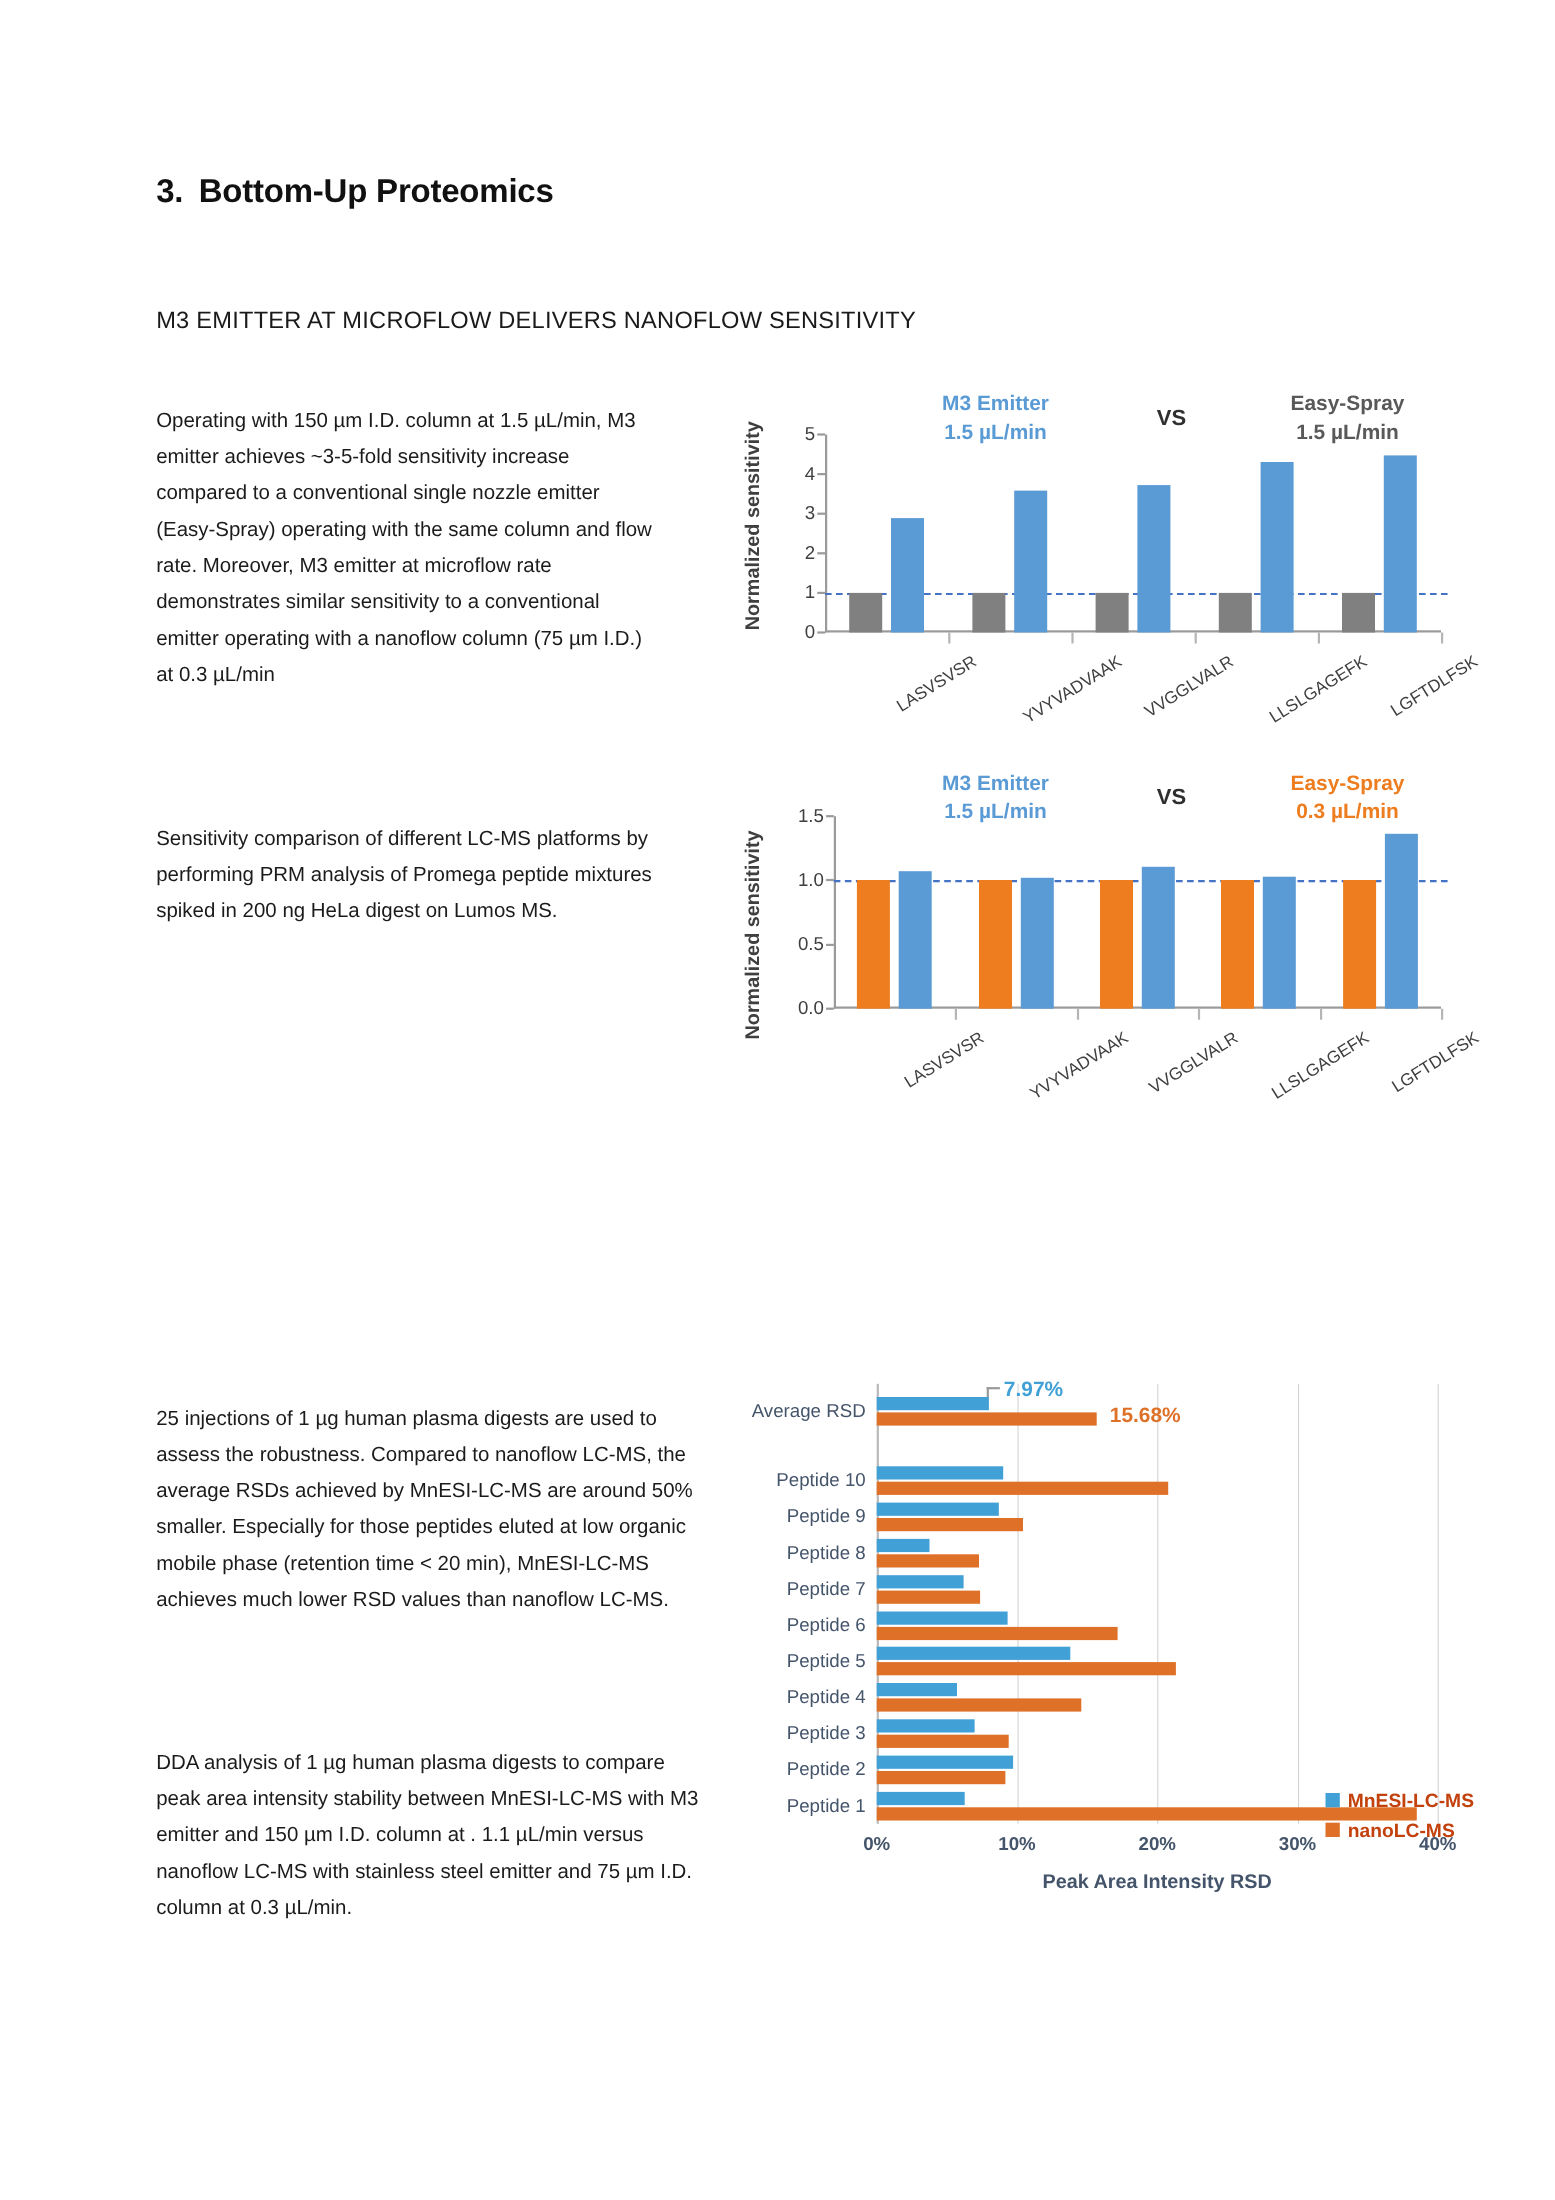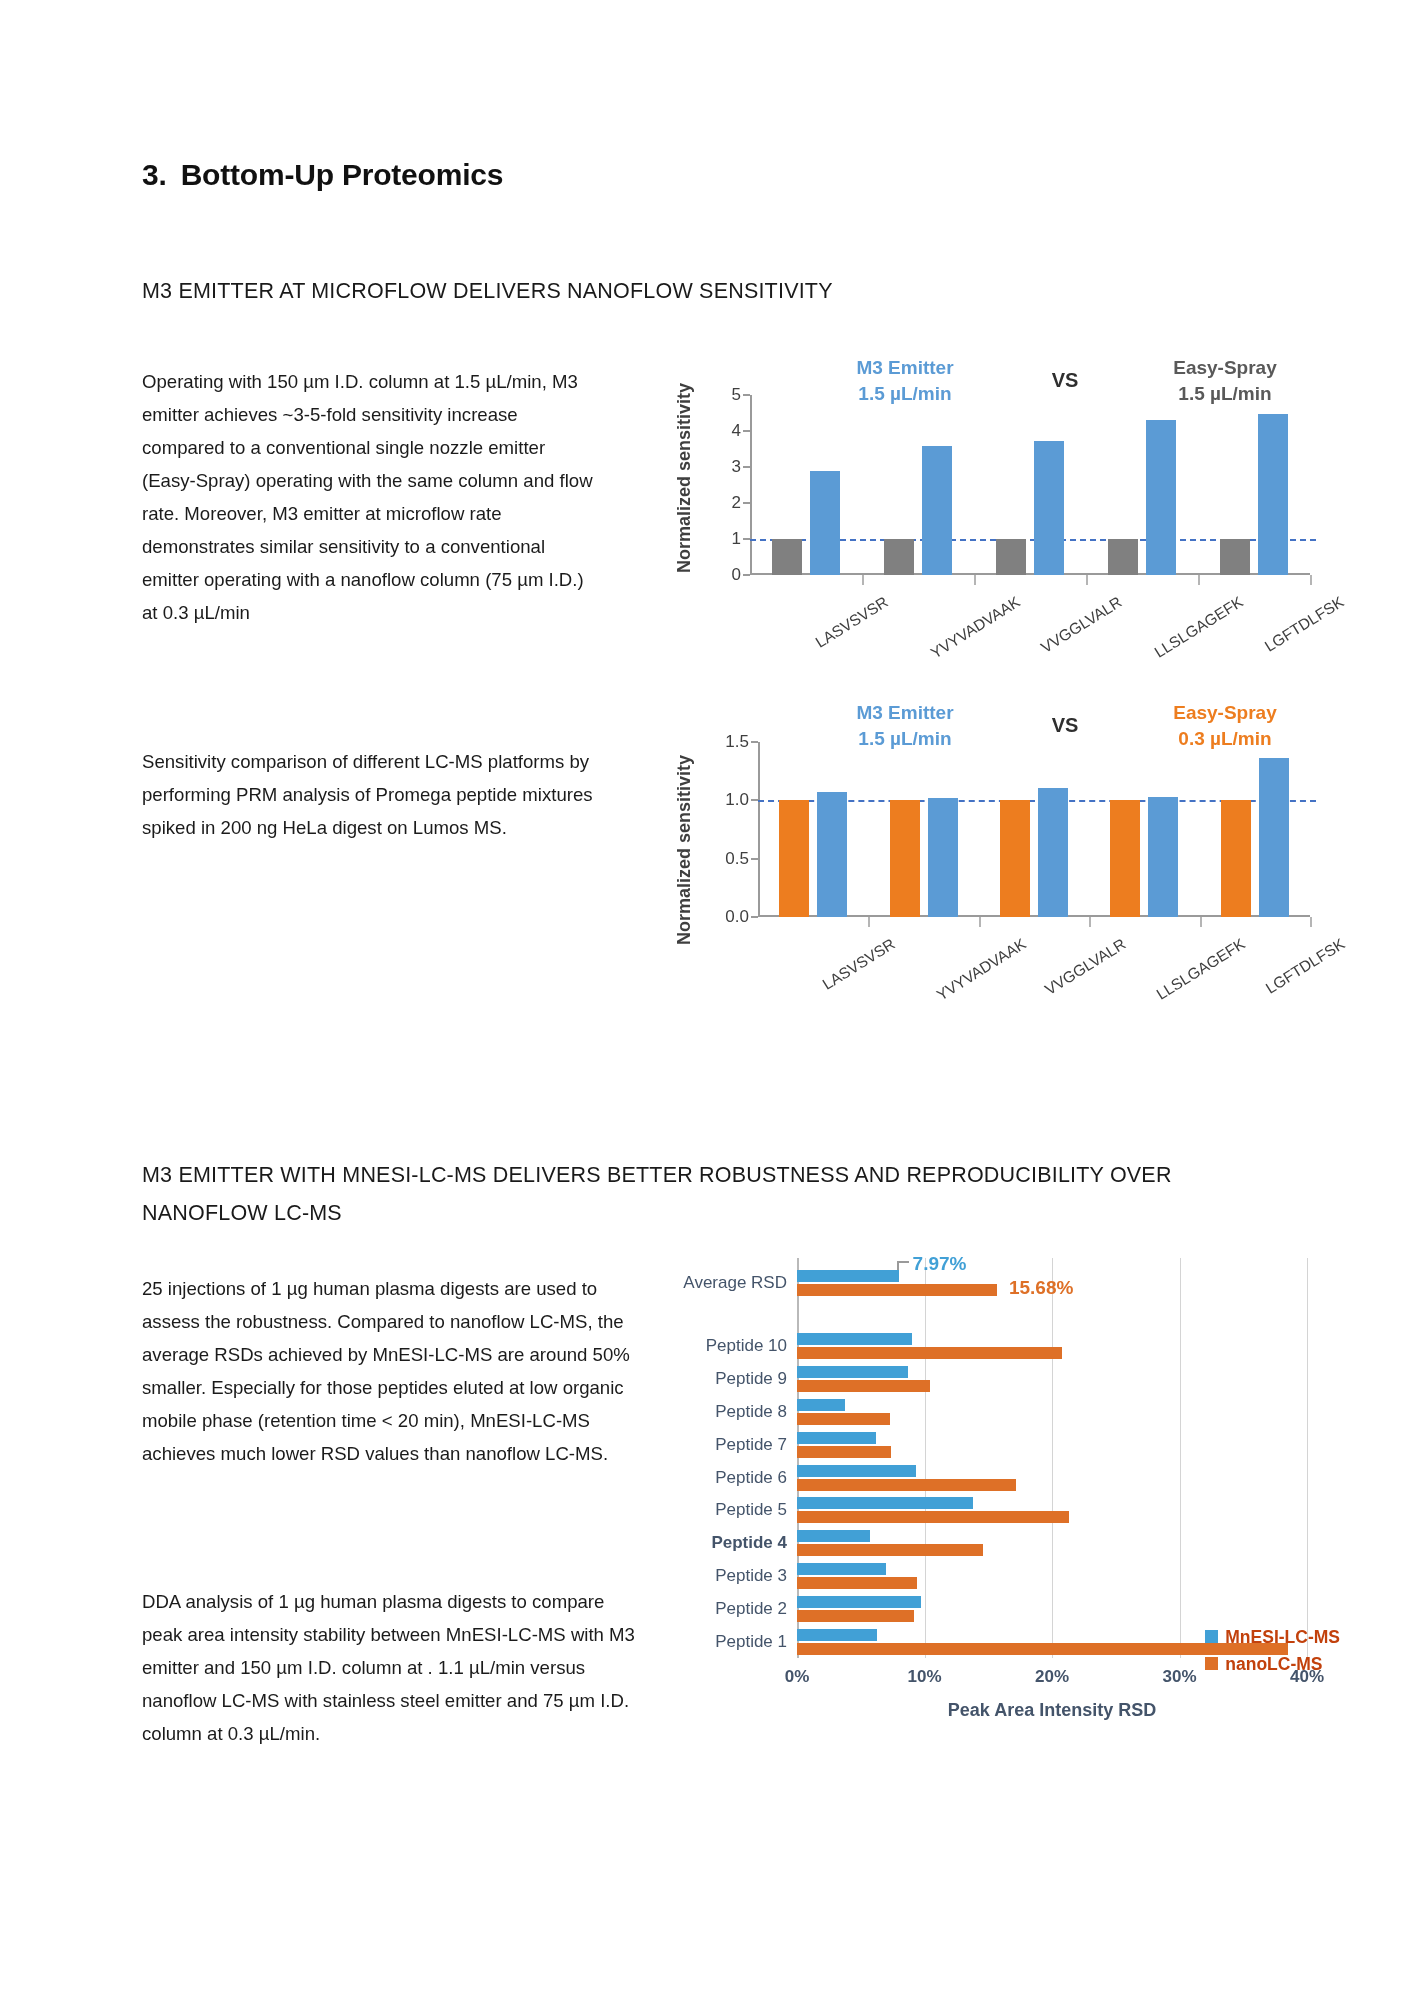--- a/index.html
+++ b/index.html
@@ -223,21 +223,20 @@
         <div class="bar blue" style="width: 30px; height: 120.167px; left: 390.4px;"></div>
         <div class="xtickmark" style="left: 441.6px;"></div>
         <div class="xcat" style="left: 380.4px; margin-top: 18px;">LLSLGAGEFK</div>
         <div class="bar orange" style="width: 30px; height: 116.667px; left: 462.8px;"></div>
         <div class="bar blue" style="width: 30px; height: 158.667px; left: 500.8px;"></div>
         <div class="xtickmark" style="left: 552px;"></div>
         <div class="xcat" style="left: 490.8px; margin-top: 18px;">LGFTDLFSK</div>
       </div>
   </div>
 
-  <div class="sub-head" id="subhead-2">M3 EMITTER WITH MNESI-LC-MS DELIVERS BETTER ROBUSTNESS AND REPRODUCIBILITY OVER NANOFLOW LC-MS</div>
 
   <div class="body-par" id="par-3">25 injections of 1 µg human plasma digests are used to assess the robustness. Compared to nanoflow LC-MS, the average RSDs achieved by MnESI-LC-MS are around 50% smaller. Especially for those peptides eluted at low organic mobile phase (retention time &lt; 20 min), MnESI-LC-MS achieves much lower RSD values than nanoflow LC-MS.</div>
   <div class="body-par" id="par-4">DDA analysis of 1 µg human plasma digests to compare peak area intensity stability between MnESI-LC-MS with M3 emitter and 150 µm I.D. column at . 1.1 µL/min versus nanoflow LC-MS with stainless steel emitter and 75 µm I.D. column at 0.3 µL/min.</div>
 
   <div class="chart" id="chart3">
     <div class="hplot" id="plot3">
         <div class="hgrid zero" style="left: 0px;"></div>
         <div class="hxtick" style="left: 0px;">0%</div>
         <div class="hgrid" style="left: 127.5px;"></div>
         <div class="hxtick" style="left: 127.5px;">10%</div>
@@ -262,21 +261,21 @@
         <div class="hbar orange" style="width: 93.075px; left: 0px; top: 155px;"></div>
         <div class="hrowlabel" style="top: 186.8px; text-align: center;">Peptide 7</div>
         <div class="hbar blue" style="width: 79.05px; left: 0px; top: 173.8px;"></div>
         <div class="hbar orange" style="width: 94.35px; left: 0px; top: 187.8px;"></div>
         <div class="hrowlabel" style="top: 219.6px;">Peptide 6</div>
         <div class="hbar blue" style="width: 118.575px; left: 0px; top: 206.6px;"></div>
         <div class="hbar orange" style="width: 219.3px; left: 0px; top: 220.6px;"></div>
         <div class="hrowlabel" style="top: 252.4px;">Peptide 5</div>
         <div class="hbar blue" style="width: 175.95px; left: 0px; top: 239.4px;"></div>
         <div class="hbar orange" style="width: 271.575px; left: 0px; top: 253.4px;"></div>
-        <div class="hrowlabel" style="top: 285.2px; font-weight: bold;">Peptide 4</div>
+        <div class="hrowlabel" style="top: 285.2px;">Peptide 4</div>
         <div class="hbar blue" style="width: 72.675px; left: 0px; top: 272.2px;"></div>
         <div class="hbar orange" style="width: 186.15px; left: 0px; top: 286.2px;"></div>
         <div class="hrowlabel" style="top: 318px;">Peptide 3</div>
         <div class="hbar blue" style="width: 89.25px; left: 0px; top: 305px;"></div>
         <div class="hbar orange" style="width: 119.85px; left: 0px; top: 319px;"></div>
         <div class="hrowlabel" style="top: 350.8px;">Peptide 2</div>
         <div class="hbar blue" style="width: 123.675px; left: 0px; top: 337.8px;"></div>
         <div class="hbar orange" style="width: 117.3px; left: 0px; top: 351.8px;"></div>
         <div class="hrowlabel" style="top: 383.6px;">Peptide 1</div>
         <div class="hbar blue" style="width: 80.325px; left: 0px; top: 370.6px;"></div>

